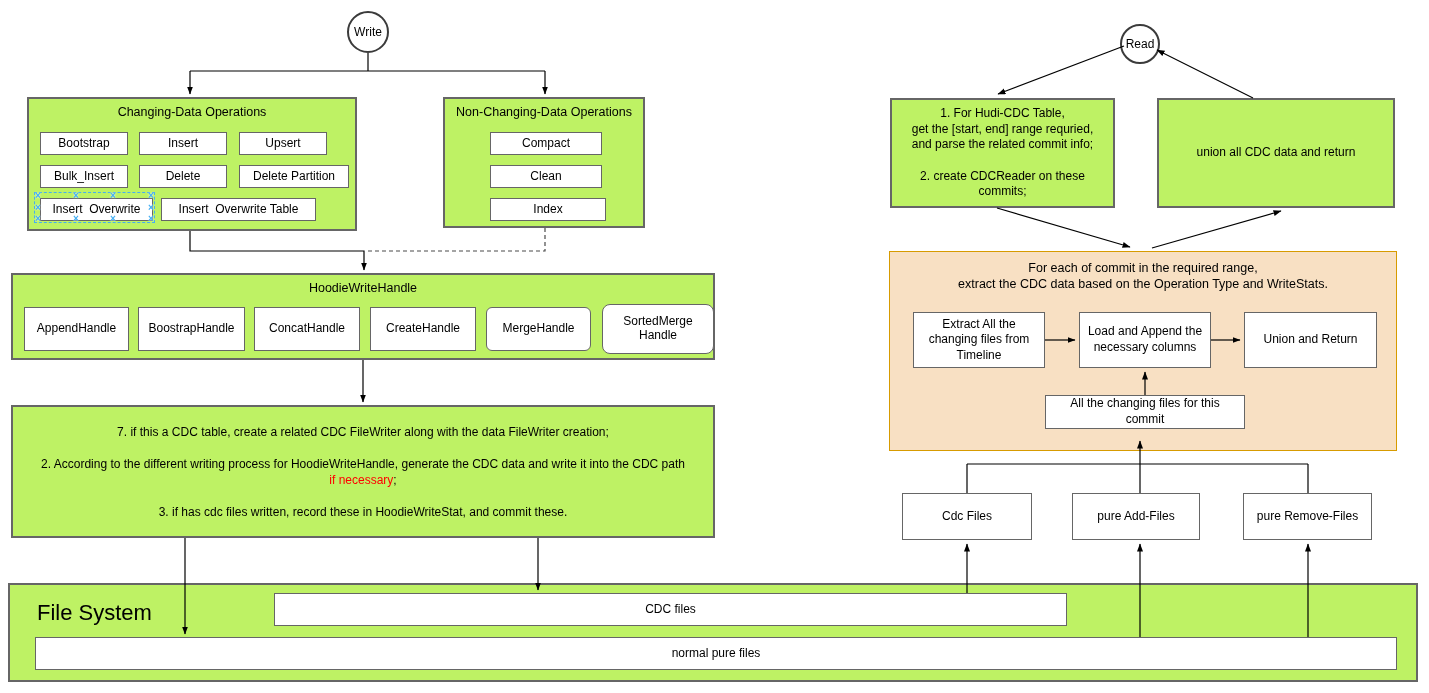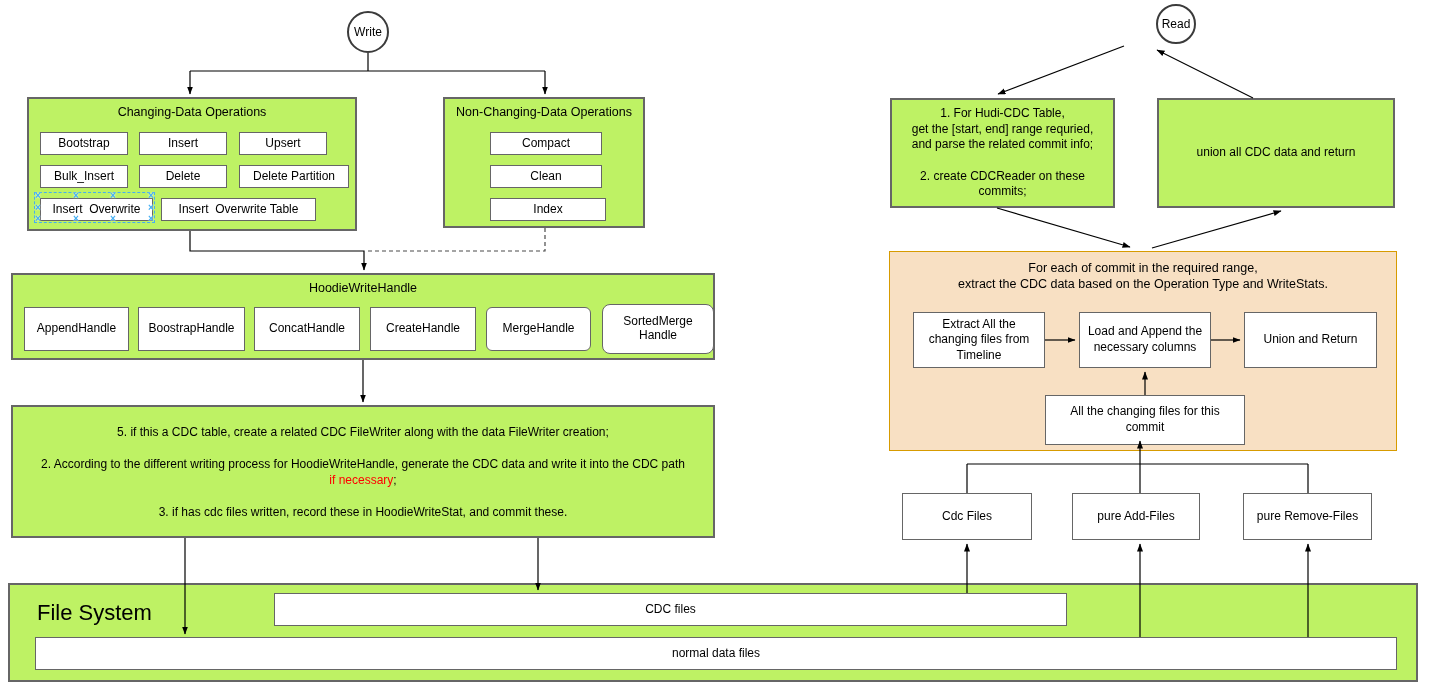--- a/index.html
+++ b/index.html
@@ -92,53 +92,53 @@
     <div class="boxtitle">HoodieWriteHandle</div>
     <div class="btn" style="left:11px;top:32px;width:105px;height:44px;">AppendHandle</div>
     <div class="btn" style="left:125px;top:32px;width:107px;height:44px;">BoostrapHandle</div>
     <div class="btn" style="left:241px;top:32px;width:106px;height:44px;">ConcatHandle</div>
     <div class="btn" style="left:357px;top:32px;width:106px;height:44px;">CreateHandle</div>
     <div class="btn" style="left:473px;top:32px;width:105px;height:44px;border-radius:6px;">MergeHandle</div>
     <div class="btn" style="left:589px;top:29px;width:112px;height:50px;border-radius:8px;">SortedMerge Handle</div>
   </div>
 
   <div class="node gbox steps" style="left:11px;top:405px;width:704px;height:133px;">
-    <p class="p1">5. if this a CDC table, create a related CDC FileWriter along with the data FileWriter creation;</p>
+    <p class="p1">7. if this a CDC table, create a related CDC FileWriter along with the data FileWriter creation;</p>
     <p class="p2"><span>2. According to the different writing process for HoodieWriteHandle, generate the CDC data and write it into the CDC path </span><span class="red">if necessary</span><span>;</span></p>
     <p class="p3">3. if has cdc files written, record these in HoodieWriteStat, and commit these.</p>
   </div>
 
   <div class="node gbox" style="left:8px;top:583px;width:1410px;height:99px;">
     <div class="fs-title">File System</div>
   </div>
   <div class="node gbox-thin centertext" style="left:274px;top:593px;width:793px;height:33px;">CDC files</div>
-  <div class="node gbox-thin centertext" style="left:35px;top:637px;width:1362px;height:33px;">normal data files</div>
-
-  <div class="node circle" style="left:1120px;top:4px;width:40px;height:40px;margin-left:36px;">Read</div>
+  <div class="node gbox-thin centertext" style="left:35px;top:637px;width:1362px;height:33px;">normal pure files</div>
+
+  <div class="node circle" style="left:1120px;top:24px;width:40px;height:40px;">Read</div>
 
   <div class="node gbox centertext" style="left:890px;top:98px;width:225px;height:110px;">1. For Hudi-CDC Table,
 get the [start, end] range requried,
 and parse the related commit info;
 
 2. create CDCReader on these
 commits;</div>
 
   <div class="node gbox centertext" style="left:1157px;top:98px;width:238px;height:110px;">union all CDC data and return</div>
 
   <div class="node orange" style="left:889px;top:251px;width:508px;height:200px;">
     <div class="boxtitle">For each of commit in the required range,
 extract the CDC data based on the Operation Type and WriteStats.</div>
   </div>
   <div class="node gbox-thin centertext" style="left:913px;top:312px;width:132px;height:56px;">Extract All the
 changing files from
 Timeline</div>
   <div class="node gbox-thin centertext" style="left:1079px;top:312px;width:132px;height:56px;">Load and Append the
 necessary columns</div>
   <div class="node gbox-thin centertext" style="left:1244px;top:312px;width:133px;height:56px;">Union and Return</div>
-  <div class="node gbox-thin centertext" style="left:1045px;top:395px;width:200px;height:50px;">All the changing files for this
+  <div class="node gbox-thin centertext" style="left:1045px;top:395px;width:200px;height:34px;">All the changing files for this
 commit</div>
 
   <div class="node gbox-thin centertext" style="left:902px;top:493px;width:130px;height:47px;">Cdc Files</div>
   <div class="node gbox-thin centertext" style="left:1072px;top:493px;width:128px;height:47px;">pure Add-Files</div>
   <div class="node gbox-thin centertext" style="left:1243px;top:493px;width:129px;height:47px;">pure Remove-Files</div>
 
   <svg id="connectors" width="1429" height="693" viewBox="0 0 1429 693">
     <defs>
       <marker id="arrow" markerWidth="9" markerHeight="8" refX="7.5" refY="3" orient="auto" markerUnits="userSpaceOnUse">
         <path d="M0,0 L8,3 L0,6 z" fill="#000"></path>

